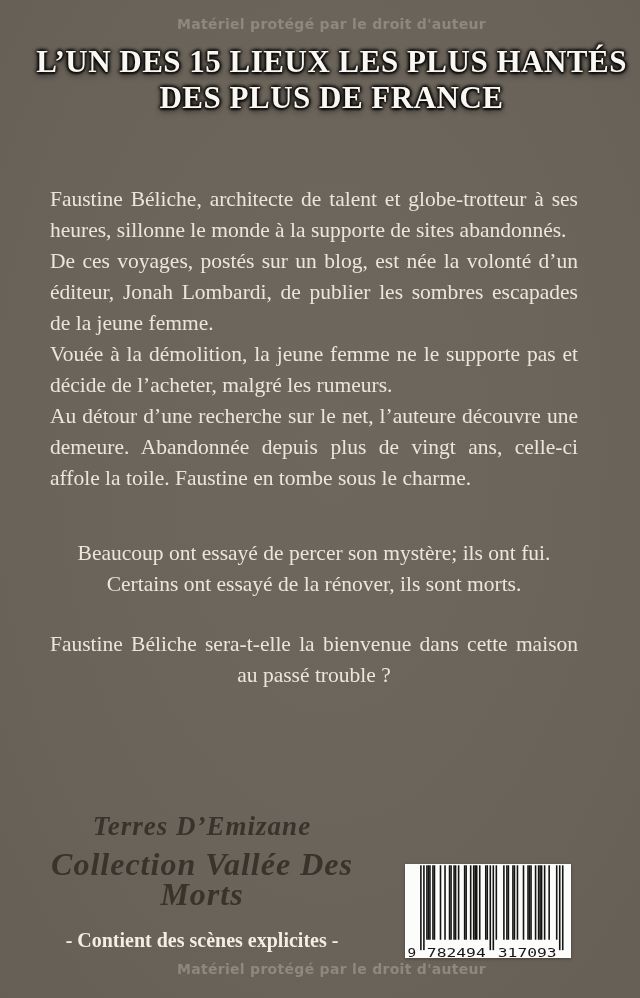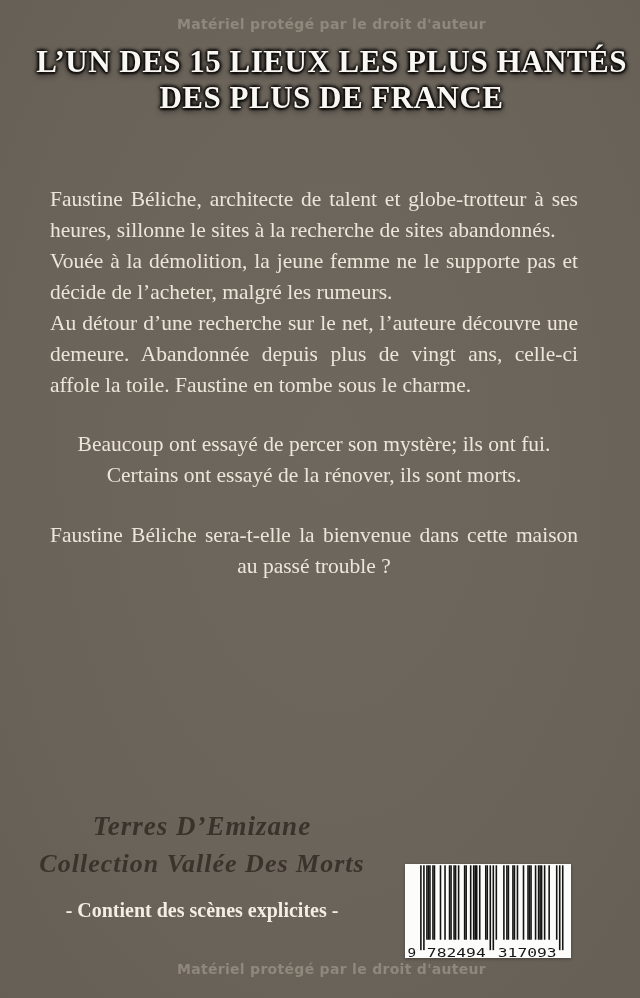--- a/index.html
+++ b/index.html
@@ -43,39 +43,39 @@
   .title span{display:block;}
   .synopsis{
     position:absolute;top:184px;left:50px;width:528px;
     font-size:21.5px;
     line-height:31px;
     color:#ece6da;
   }
   .synopsis p{margin:0;}
   .synopsis p.justified{text-align:justify;}
   .synopsis p.centered{text-align:center;}
-  .synopsis p.gap-top{margin-top:28px;}
+  .synopsis p.gap-top{margin-top:44px;}
   .synopsis p.question{
     margin-top:29px;
     text-align:justify;
     text-align-last:center;
     -moz-text-align-last:center;
   }
   .footer-left{
     position:absolute;left:28px;top:810px;width:348px;
     text-align:center;
   }
   .script-line{
     font-style:italic;
     font-weight:700;
     color:#3a332b;
     letter-spacing:1px;
   }
   .script-line.name{font-size:27px;line-height:32px;}
-  .script-line.collection{font-size:26px;line-height:30px;margin-top:7px;}
+  .script-line.collection{font-size:32px;line-height:30px;margin-top:7px;}
   .white-line{
     font-weight:700;
     font-size:20px;
     line-height:25px;
     color:#f2eee4;
   }
   .white-line.warning{margin-top:19px;}
   .white-line.website{margin-top:3px;}
   .price{
     position:absolute;left:425px;top:817px;width:145px;
@@ -104,21 +104,22 @@
 <div class="page">
 
   <div class="watermark top">Matériel protégé par le droit d'auteur</div>
 
   <h1 class="title">
     <span>L’UN DES 15 LIEUX LES PLUS HANTÉS</span>
     <span>DES PLUS DE FRANCE</span>
   </h1>
 
   <div class="synopsis">
-    <p class="justified">Faustine Béliche, architecte de talent et globe-trotteur à ses heures, sillonne le sites à la recherche de sites abandonnés.</p>
+    <p class="justified">Faustine Béliche, architecte de talent et globe-trotteur à ses heures, sillonne le monde à la supporte de sites abandonnés.</p>
+    <p class="justified">De ces voyages, postés sur un blog, est née la volonté d’un éditeur, Jonah Lombardi, de publier les sombres escapades de la jeune femme.</p>
     <p class="justified">Vouée à la démolition, la jeune femme ne le supporte pas et décide de l’acheter, malgré les rumeurs.</p>
     <p class="justified">Au détour d’une recherche sur le net, l’auteure découvre une demeure. Abandonnée depuis plus de vingt ans, celle-ci affole la toile. Faustine en tombe sous le charme.</p>
     <p class="centered gap-top">Beaucoup ont essayé de percer son mystère; ils ont fui.</p>
     <p class="centered">Certains ont essayé de la rénover, ils sont morts.</p>
     <p class="question">Faustine Béliche sera-t-elle la bienvenue dans cette maison au passé trouble ?</p>
   </div>
 
   <div class="footer-left">
     <div class="script-line name">Terres D’Emizane</div>
     <div class="script-line collection">Collection Vallée Des Morts</div>

